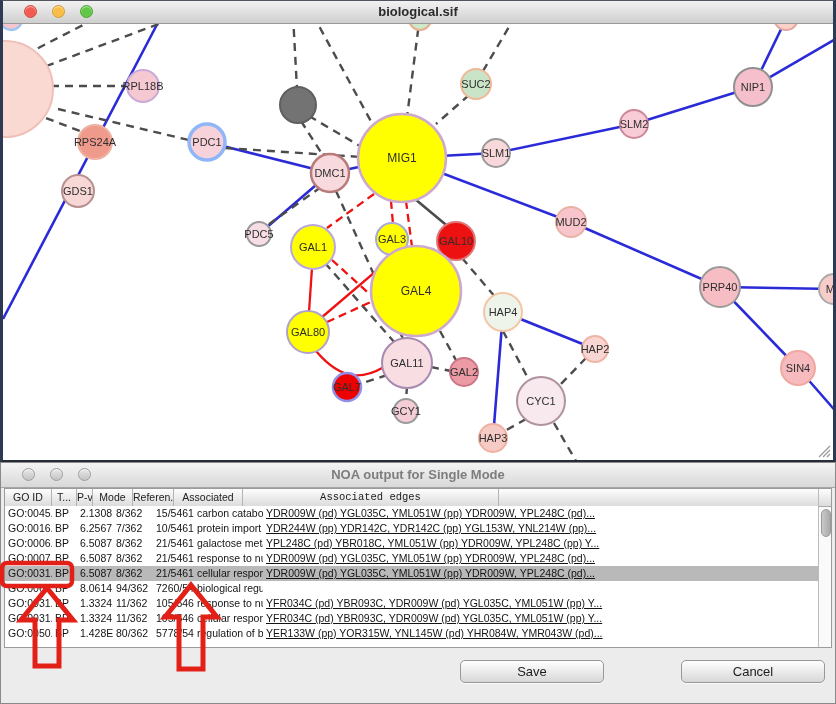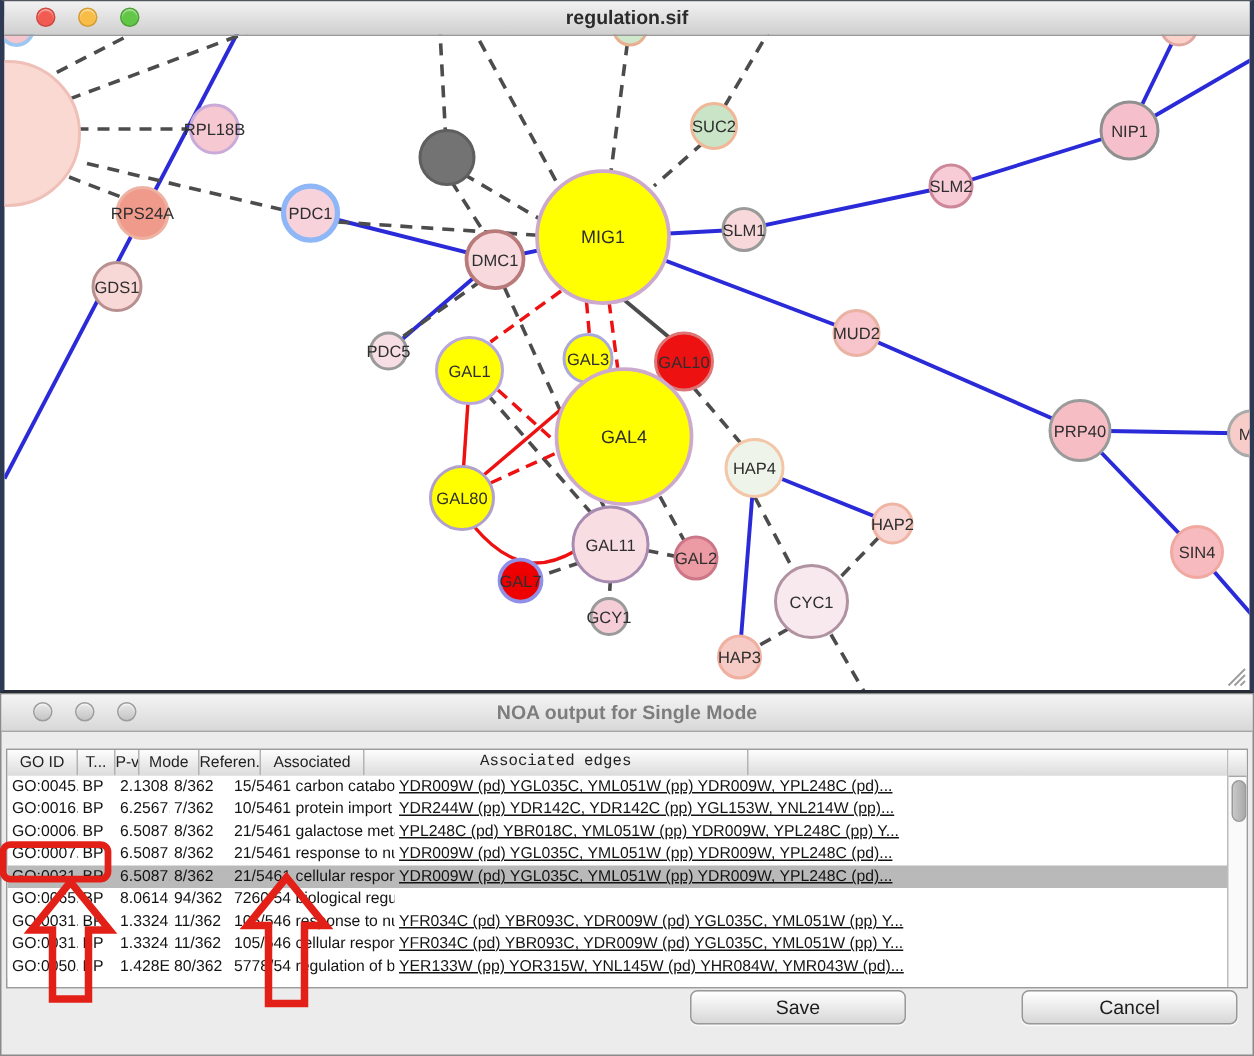--- a/index.html
+++ b/index.html
@@ -34,21 +34,21 @@
   
   #noa-window{position:absolute;left:0;top:462px;width:836px;height:242px;
     background:#ececec;box-sizing:border-box;border:1px solid #8a8a8a;}
   #noa-window .titlebar{height:24px;background:linear-gradient(#f4f4f4,#d8d8d8);
     border-bottom:1px solid #a6a6a6;}
   #noa-window .title{line-height:24px;font-size:13px;font-weight:bold;color:#7d7d7d;}
   .tl.gray{background:linear-gradient(#e8e8e8,#c4c4c4);border:1px solid #9d9d9d;top:5px;}
   .tl.g1{left:21px}.tl.g2{left:49px}.tl.g3{left:77px}
 
   #table{position:absolute;left:3px;right:3px;top:25px;height:160px;
-    background:#fff;border:1px solid #9b9b9b;box-sizing:border-box;overflow:hidden;margin-top:11px;}
+    background:#fff;border:1px solid #9b9b9b;box-sizing:border-box;overflow:hidden;}
   #thead{position:absolute;left:0;right:0;top:0;height:17px;display:flex;
     background:linear-gradient(#fdfdfd,#dcdcdc);border-bottom:1px solid #a8a8a8;}
   .hcell{box-sizing:border-box;border-right:1px solid #b3b3b3;font-size:10.5px;
     line-height:16px;text-align:center;color:#222;overflow:hidden;white-space:nowrap;flex:none;}
   .hcell.fill{border-right:none;flex:1;}
   #tbody{position:absolute;left:0;right:13px;top:17px;}
   .trow{display:flex;height:15px;background:#fff;}
   .trow.sel{background:#b9b9b9;}
   .tcell{box-sizing:border-box;padding-left:3px;font-size:10.5px;line-height:15px;
     color:#141414;white-space:nowrap;overflow:hidden;flex:none;}
@@ -191,21 +191,21 @@
         <g id="grip">
         <line class="grip" x1="816" y1="456" x2="827" y2="445"></line>
         <line class="grip" x1="820" y1="456" x2="827" y2="449"></line>
         <line class="grip" x1="824" y1="456" x2="827" y2="453"></line>
       </g>
     </svg>
     <div class="titlebar">
       <span class="tl red"></span>
       <span class="tl yellow"></span>
       <span class="tl green"></span>
-      <span class="title">regulation.sif</span>
+      <span class="title">biological.sif</span>
     </div>
   </section>
 
   <section id="noa-window">
     <div class="titlebar">
       <span class="tl gray g1"></span>
       <span class="tl gray g2"></span>
       <span class="tl gray g3"></span>
       <span class="title">NOA output for Single Mode</span>
     </div>

